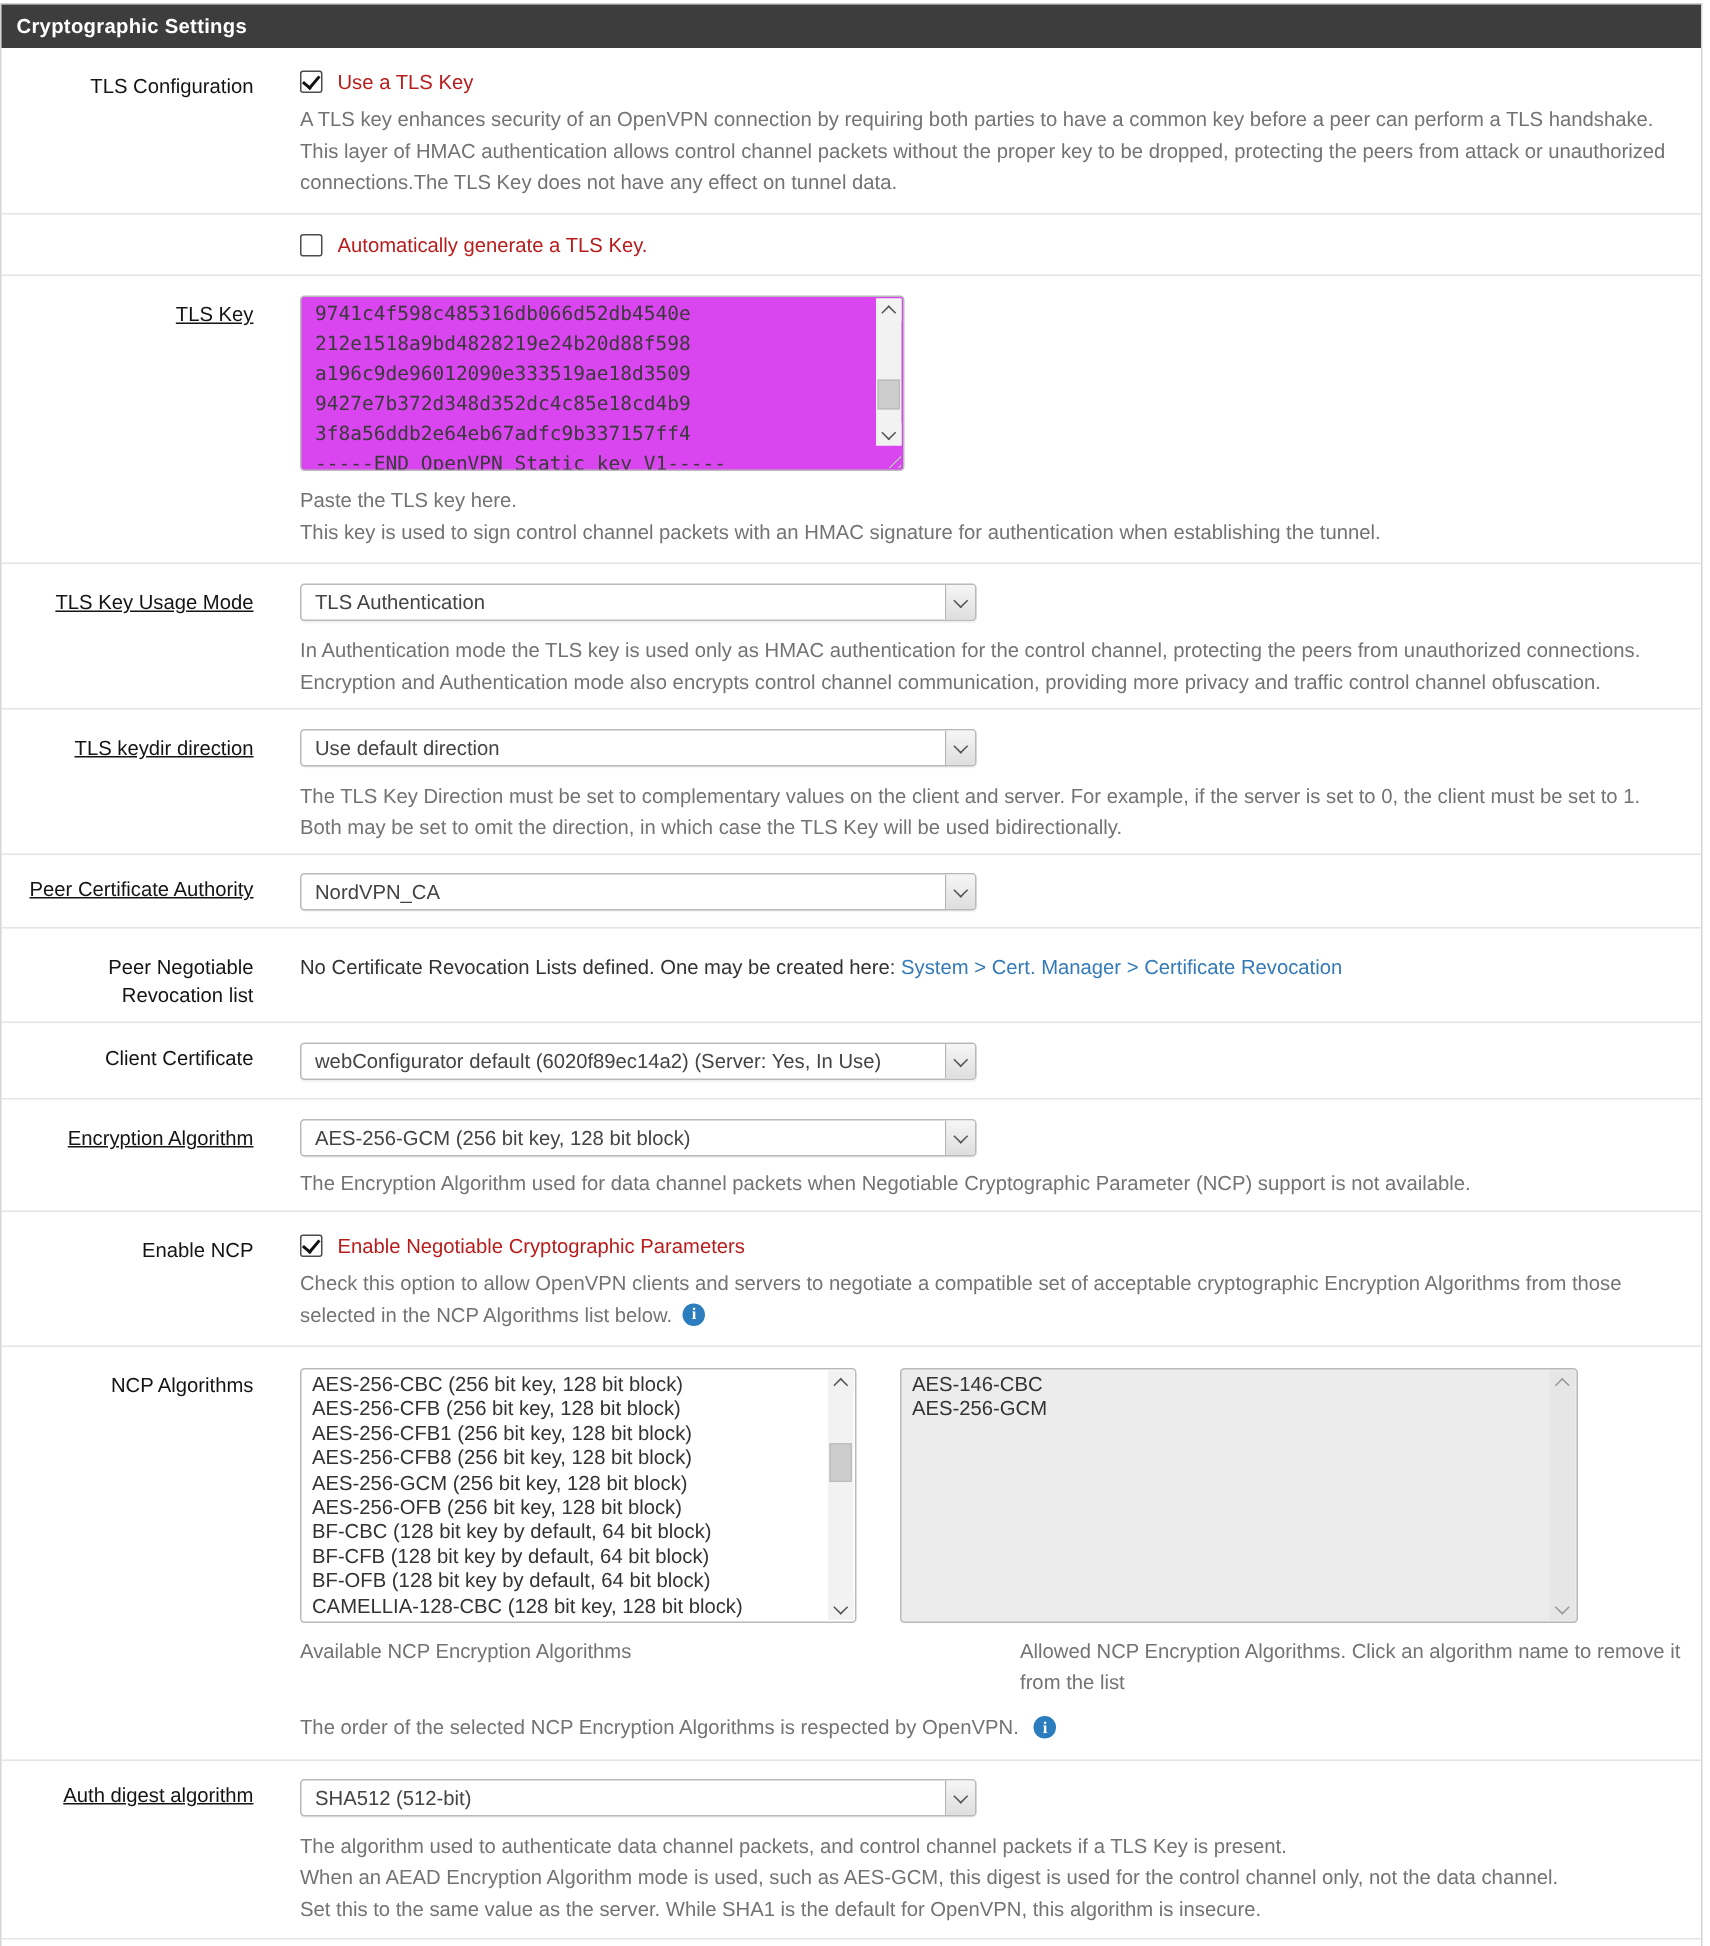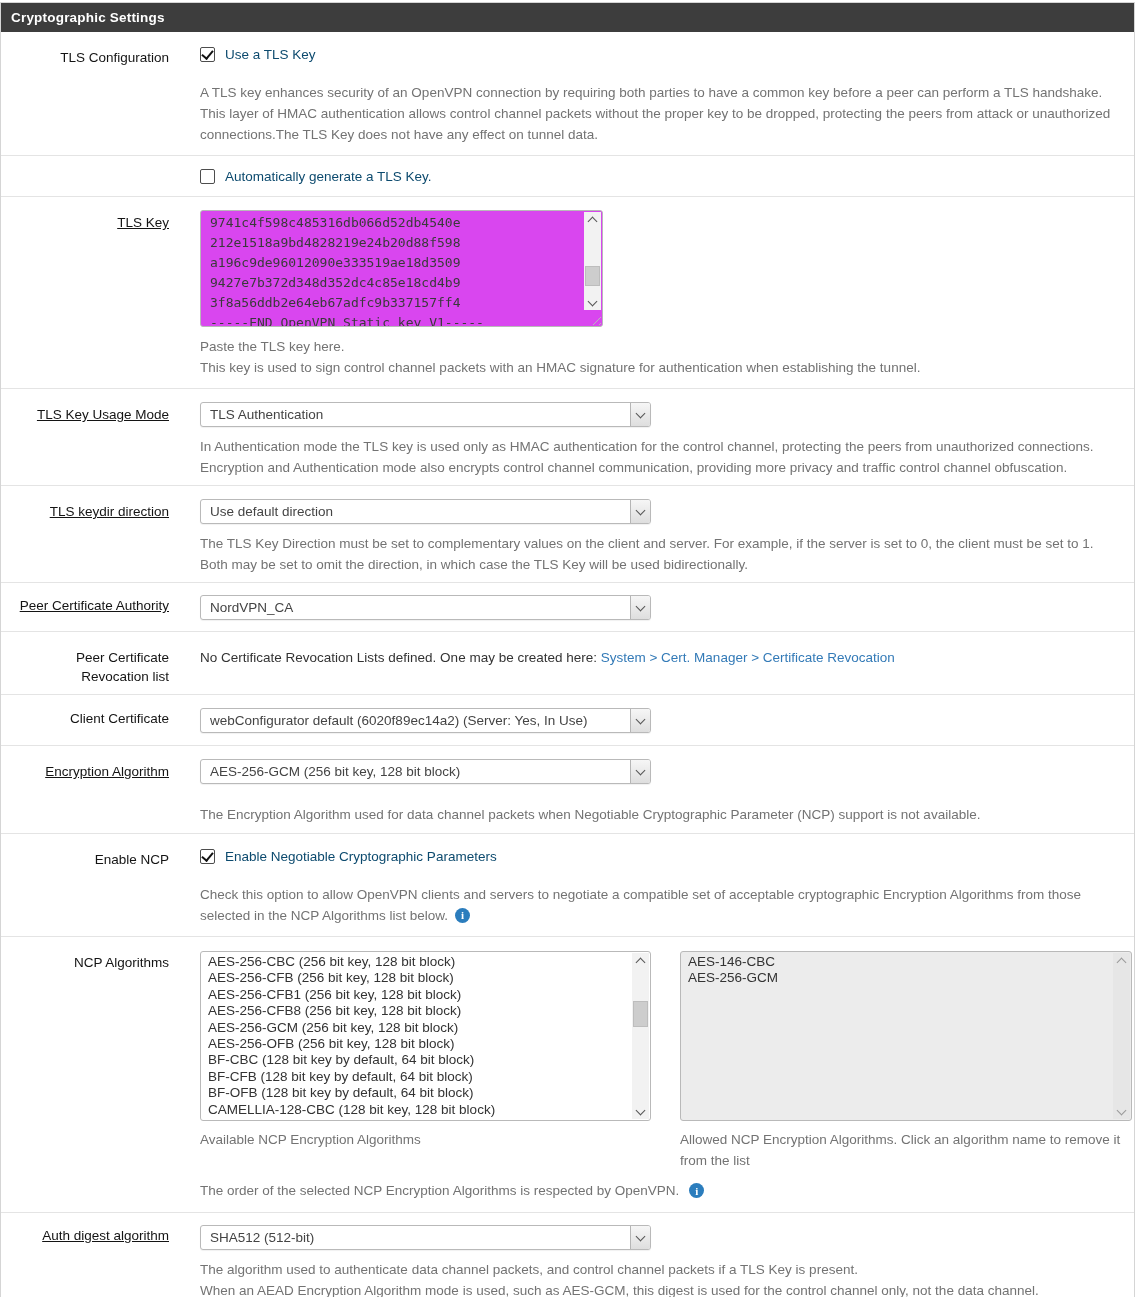--- a/index.html
+++ b/index.html
@@ -19,34 +19,34 @@
   }
   .frow{display:flex;border-bottom:1px solid #e4e4e4;}
   .frow:last-child{border-bottom:1px solid #e4e4e4;}
   .col-label{
     width:185px;flex:none;text-align:right;box-sizing:border-box;
     padding:16px 17px 8px 16px;font-weight:normal;color:#141414;line-height:19px;
     white-space:pre-line;
   }
   .col-content{flex:1;box-sizing:border-box;padding:15px 15px 10px 14px;}
   .u{text-decoration:underline;}
-  .desc{color:#737373;line-height:21px;margin-top:20px;max-width:928px;}
+  .desc{color:#737373;line-height:21px;margin-top:7px;max-width:928px;}
   .desc-line{color:#737373;line-height:21px;max-width:928px;}
 
   
   .checkbox-line{display:flex;align-items:center;gap:10px;}
   .checkbox{
     width:15px;height:15px;border:1px solid #4d4d4d;background:#fff;
     position:relative;flex:none;border-radius:2px;box-sizing:border-box;
   }
   .checkbox.checked::after{
     content:"";position:absolute;left:3px;top:0px;width:5px;height:9px;
     border-right:2px solid #111;border-bottom:2px solid #111;transform:rotate(40deg);
   }
-  .cb-label{color:#0c4a6e;}
+  .cb-label{color:#b91c1c;}
 
   
   .select{
     width:451px;height:25px;border:1px solid #b9b9b9;border-radius:3px;background:#fff;
     display:flex;align-items:stretch;box-sizing:border-box;
     box-shadow:0 1px 1px rgba(0,0,0,.06);
   }
   .select-value{
     flex:1;padding:0 9px;display:flex;align-items:center;color:#444;
     white-space:nowrap;overflow:hidden;
@@ -79,21 +79,21 @@
   .sb-track{flex:1;position:relative;}
   .sb-thumb{position:absolute;left:1px;right:1px;background:#cdcdcd;border:1px solid #bdbdbd;box-sizing:border-box;}
   .grip{
     position:absolute;right:1px;bottom:1px;width:12px;height:12px;
     background:repeating-linear-gradient(135deg,transparent 0 3px,#b9b9b9 3px 4px);
     clip-path:polygon(100% 0,100% 100%,0 100%);
   }
 
   
   .listbox{
-    width:451px;height:170px;border:1px solid #b9b9b9;border-radius:3px;background:#fff;
+    width:371px;height:170px;border:1px solid #b9b9b9;border-radius:3px;background:#fff;
     position:relative;box-sizing:border-box;overflow:hidden;
   }
   .listbox.allowed{width:452px;background:#ececec;}
   .list-items{padding:2px 20px 2px 0;}
   .list-option{padding:0 7px;line-height:16.4px;white-space:nowrap;color:#333;}
 
   .ncp-lists{display:flex;}
   .ncp-gap{width:29px;flex:none;}
   .caption-grid{display:flex;margin-top:8px;}
   .cap-left{width:451px;margin-right:29px;color:#737373;line-height:21px;}
@@ -216,21 +216,21 @@
       <div class="select">
         <span class="select-value">NordVPN_CA</span>
         <span class="select-btn">
             <i class="chev down"></i>
           </span>
       </div>
     </div>
   </div>
 
   <div class="frow r-crl">
-    <div class="col-label">Peer Certificate
+    <div class="col-label">Peer Negotiable
 Revocation list</div>
     <div class="col-content">
       <span class="crl-text">No Certificate Revocation Lists defined. One may be created here: </span><span class="link">System &gt; Cert. Manager &gt; Certificate Revocation</span>
     </div>
   </div>
 
   <div class="frow r-clientcert">
     <div class="col-label">Client Certificate</div>
     <div class="col-content">
       <div class="select">

